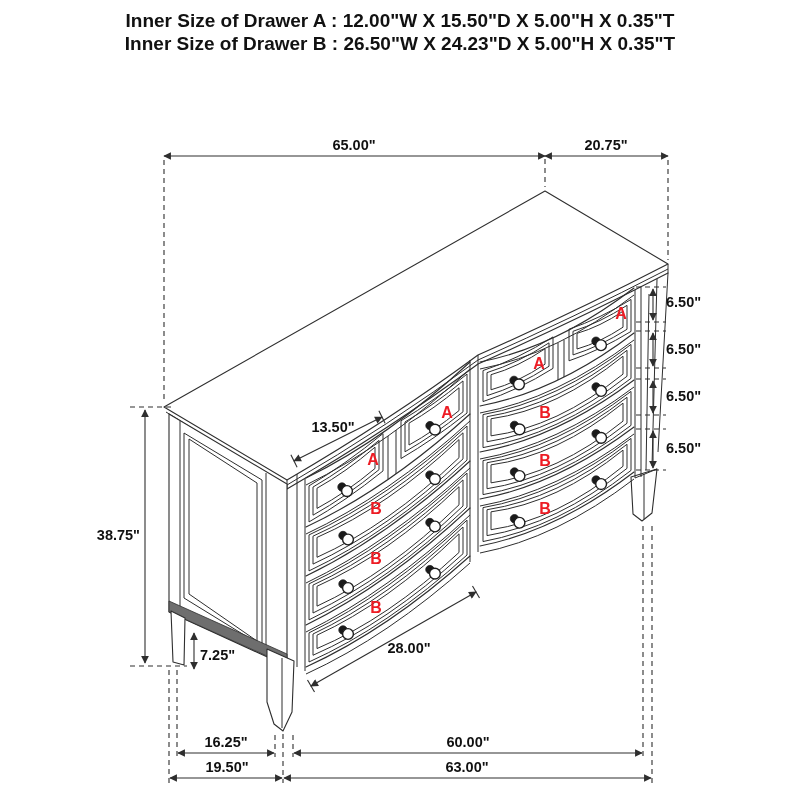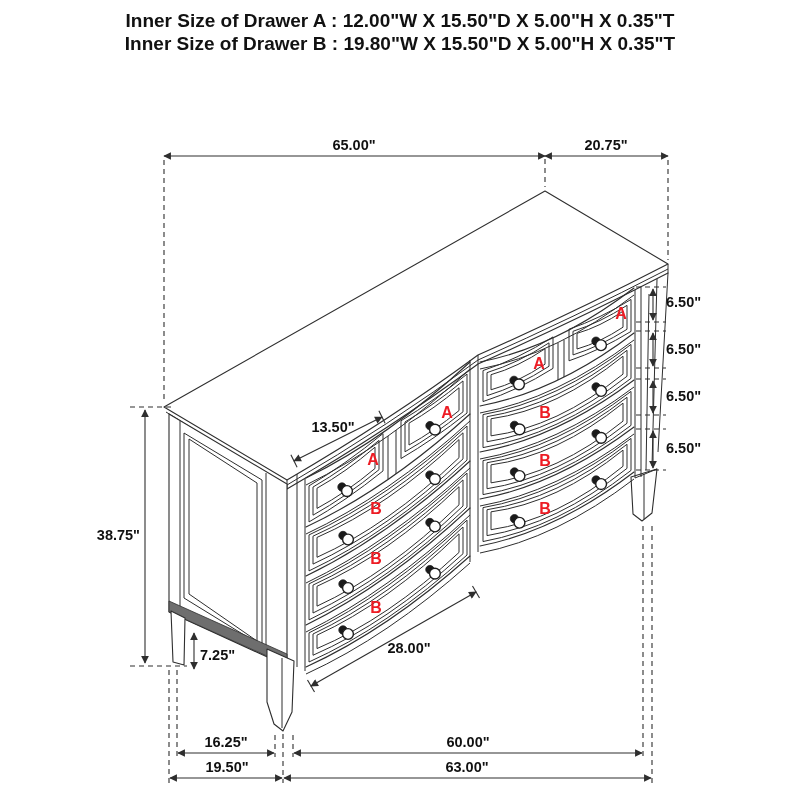--- a/index.html
+++ b/index.html
@@ -15,21 +15,21 @@
   .dsh{stroke:#2e2e2e;stroke-width:1.1;fill:none;stroke-dasharray:5 4;}
   .dimtxt{font-family:"Liberation Sans",sans-serif;font-weight:700;font-size:14.5px;fill:#111;}
   .mid{text-anchor:middle;} .end{text-anchor:end;}
   .ltr{font-family:"Liberation Sans",sans-serif;font-weight:700;font-size:16px;fill:#ed1c24;text-anchor:middle;}
 </style>
 </head>
 <body>
 
 <div class="title">
   <div>Inner Size of Drawer A : 12.00"W X 15.50"D X 5.00"H X 0.35"T</div>
-  <div>Inner Size of Drawer B : 19.80"W X 15.50"D X 5.00"H X 0.35"T</div>
+  <div>Inner Size of Drawer B : 26.50"W X 24.23"D X 5.00"H X 0.35"T</div>
 </div>
 
 <svg id="art" width="800" height="800" viewBox="0 0 800 800">
   <defs>
     <marker id="arr" viewBox="0 0 10 10" refX="9" refY="5" markerWidth="9" markerHeight="7" orient="auto-start-reverse">
       <path d="M0,0 L10,5 L0,10 Z" fill="#2e2e2e"></path>
     </marker>
   </defs>
 
   <g id="g-structure">

